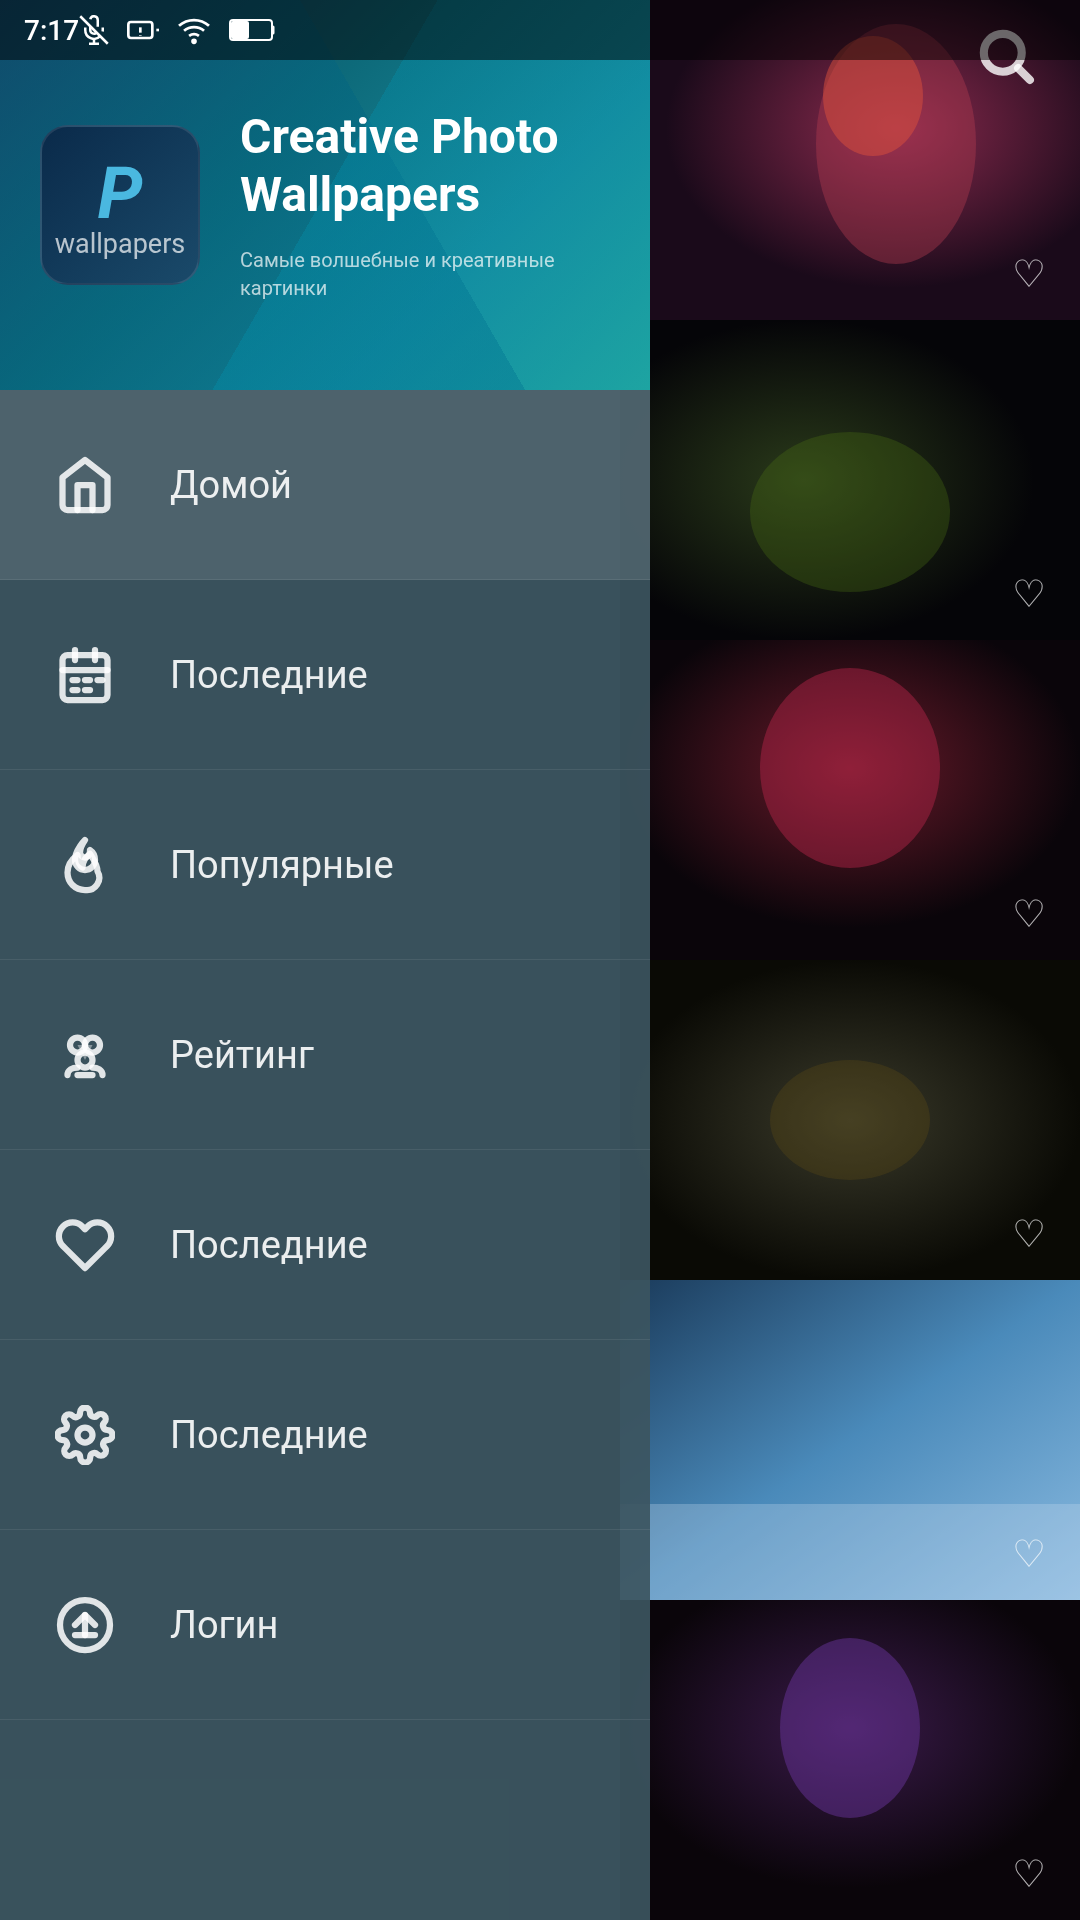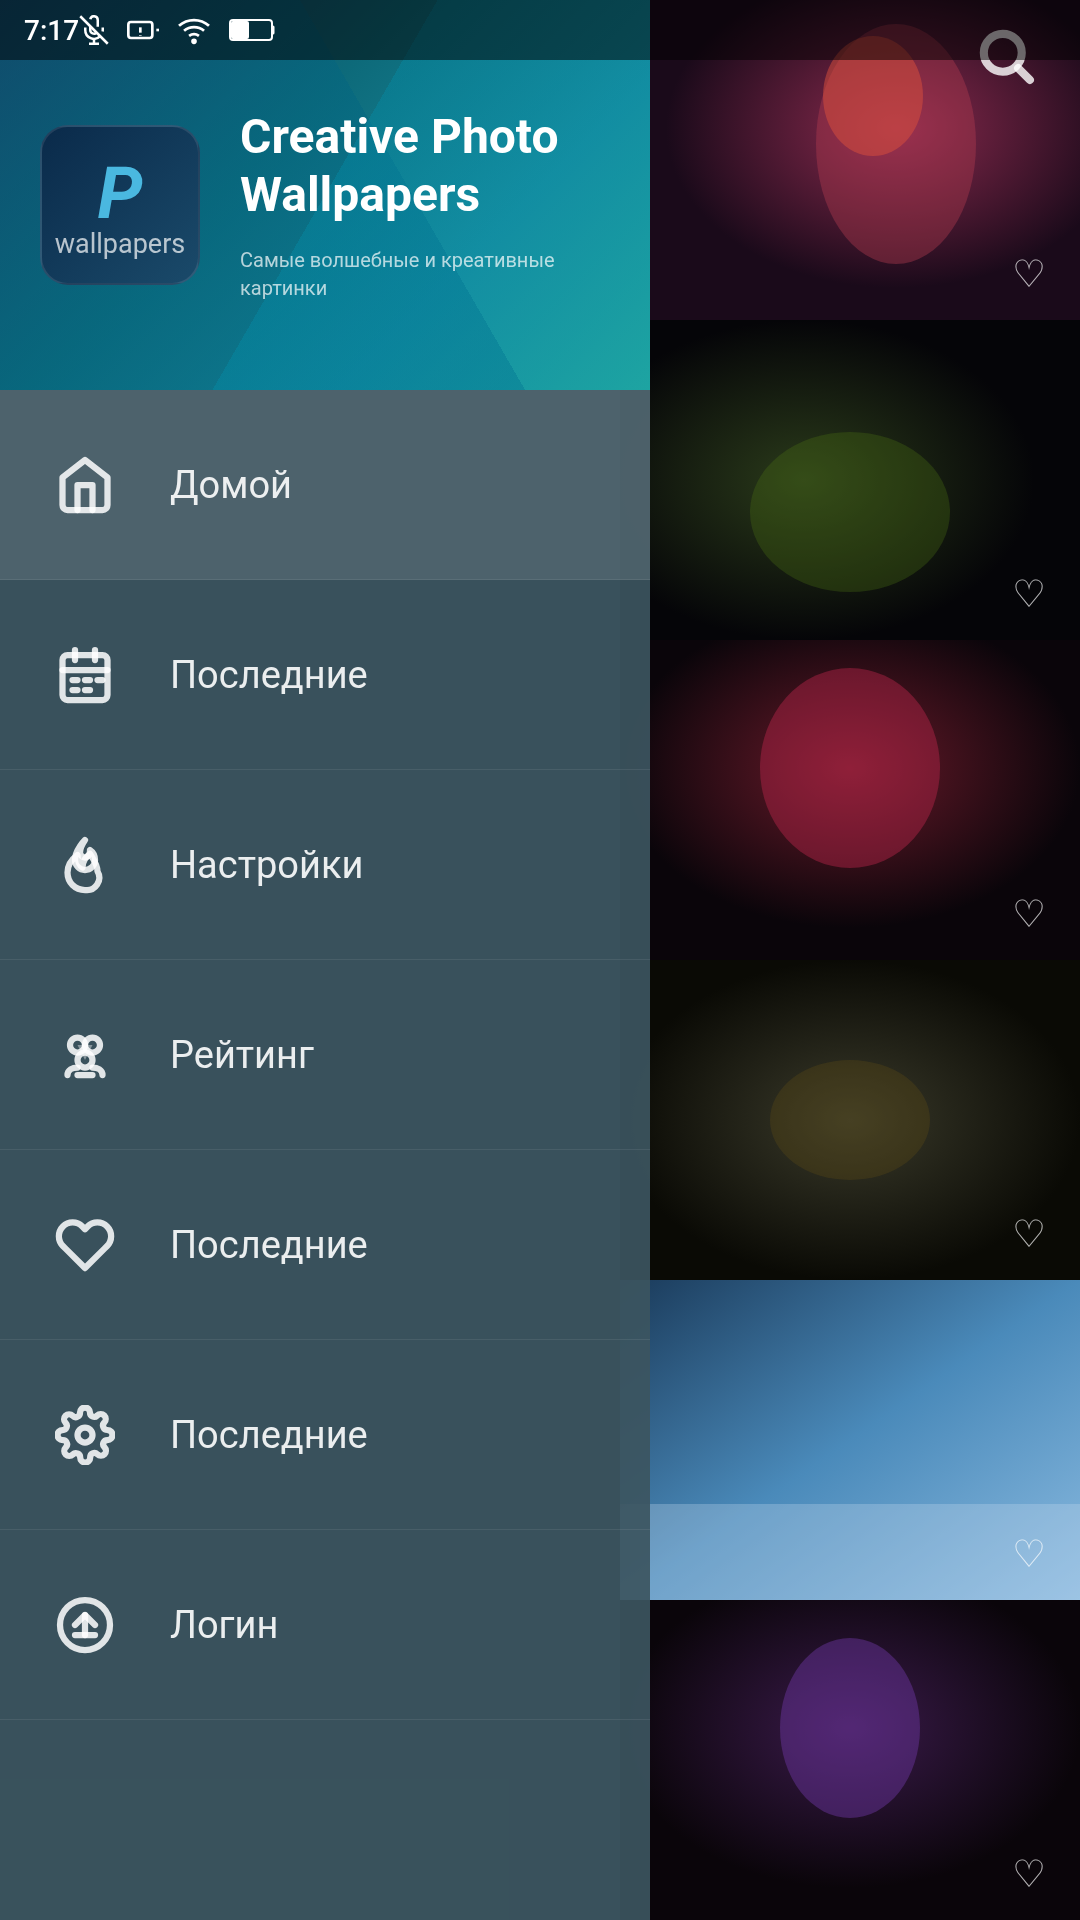--- a/index.html
+++ b/index.html
@@ -397,21 +397,21 @@
       <span class="menu-label">Последние</span>
     </div>
 
     <div class="menu-item">
       <div class="menu-icon">
         <svg viewBox="0 0 24 24">
           <path d="M12 2c0 0-4 4-4 8a4 4 0 0 0 8 0c0-1.5-.5-3-2-4 0 2-1 3-2 3s-2-1-2-2c0-2 2-5 2-5z"></path>
           <path d="M12 22c-4 0-7-3-7-7 0-3 2-5.5 4-7 0 2 .5 4 2 5 0-2 1-4 3-5.5 1 2 3 4 3 7a5 5 0 0 1-5 7.5z"></path>
         </svg>
       </div>
-      <span class="menu-label">Настройки</span>
+      <span class="menu-label">Популярные</span>
     </div>
 
     <div class="menu-item">
       <div class="menu-icon">
         <svg viewBox="0 0 24 24">
           <circle cx="9" cy="8" r="3"></circle>
           <circle cx="15" cy="8" r="3"></circle>
           <circle cx="12" cy="14" r="3"></circle>
           <polygon points="9,8 15,8 12,14" fill="rgba(255,255,255,0.4)" stroke="none"></polygon>
           <path d="M5 20c0-2 2-3 4-3"></path>

